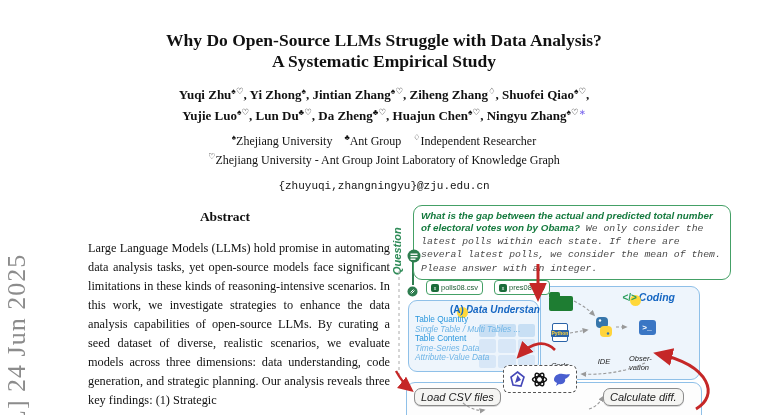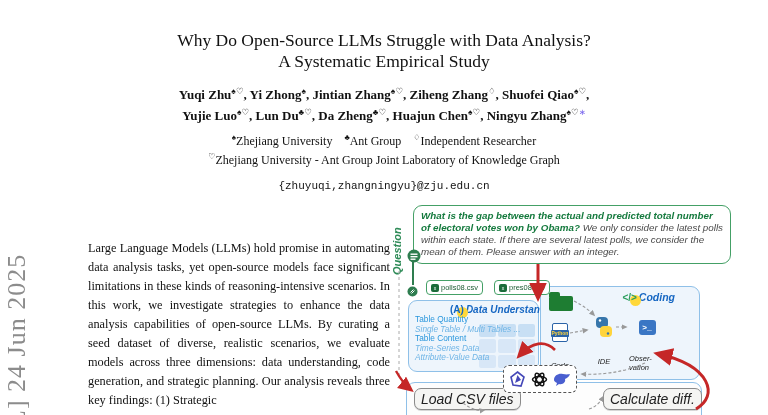--- a/index.html
+++ b/index.html
@@ -7,21 +7,21 @@
         font-family:"Liberation Serif",serif;color:#111;}
 
   
   .watermark{position:absolute;left:2px;top:226px;height:200px;
              writing-mode:vertical-rl;transform:rotate(180deg);
              font-family:"Liberation Serif",serif;font-size:26px;color:#8c8c8c;
              letter-spacing:1px;white-space:nowrap;}
 
   
   .header{position:absolute;top:30px;left:0;width:768px;text-align:center;}
-  .title{font-size:17.5px;font-weight:normal;line-height:21px;}
+  .title{font-size:17.5px;font-weight:bold;line-height:21px;}
   .authors{margin-top:11px;font-size:13px;font-weight:bold;line-height:16.5px;}
   .authors sup{font-size:8.5px;font-weight:normal;}
   .star{color:#7b68ee;font-size:9px;}
   .affils{margin-top:5px;font-size:12px;line-height:15px;}
   .affils sup{font-size:8px;}
   .affil-seg{margin:0 6px;}
   .email{margin-top:12px;font-family:"Liberation Mono",monospace;font-size:11px;}
 
   
   .abstract-h{position:absolute;top:209px;left:60px;width:330px;text-align:center;
@@ -34,21 +34,21 @@
           font-family:"Liberation Sans",sans-serif;}
   .figure *{box-sizing:border-box;}
 
   .q-label{position:absolute;left:-2px;top:6px;height:66px;writing-mode:vertical-rl;
            transform:rotate(180deg);color:#2e8b57;font-weight:bold;font-style:italic;
            font-size:11px;}
   .q-box{position:absolute;left:20px;top:2px;width:318px;min-height:58px;
          border:1.6px solid #44a066;border-radius:9px;background:#fff;
          padding:4px 7px;font-size:9.8px;font-style:italic;line-height:1.24;z-index:2;}
   .q-bold{color:#157a3e;font-weight:bold;}
-  .q-rest{color:#4a4a4a;}
+  .q-rest{color:#4a4a4a;font-family:Liberation Mono, monospace;}
 
   .q-pin{position:absolute;left:14px;top:46px;z-index:3;}
   .q-line{position:absolute;left:19px;top:59px;width:2px;height:23px;background:#2e7d4f;z-index:1;}
   .q-attach{position:absolute;left:14px;top:80px;z-index:3;}
 
   .file-chip{position:absolute;top:77px;height:15px;display:flex;align-items:center;gap:2px;
              border:1.2px solid #44a066;border-radius:4px;background:#fff;padding:0 4px;
              font-size:7.5px;color:#1c5c33;z-index:2;}
   .file-chip .fc-icon{width:8px;height:8px;background:#1b6b3a;border-radius:2px;
              color:#fff;font-size:5px;line-height:8px;text-align:center;}
@@ -91,21 +91,21 @@
         font-family:"Liberation Mono",monospace;font-size:8px;font-weight:bold;
         display:flex;align-items:center;justify-content:center;}
 
   .llm-box{position:absolute;left:110px;top:162px;width:74px;height:28px;
            border:1.6px dashed #555;border-radius:6px;background:#fff;z-index:5;
            display:flex;align-items:center;justify-content:center;gap:5px;}
 
   .act-panel{position:absolute;left:13px;top:179px;width:296px;height:44px;background:#fdfdfd;
              border:1.6px solid #8fc0e8;border-radius:9px;z-index:1;}
   .act-chip{position:absolute;border:1.1px solid #8a8a8a;border-radius:7px;background:#f5f5f3;
-            padding:2px 6px;font-size:14px;font-style:italic;color:#222;white-space:nowrap;
+            padding:2px 6px;font-size:11px;font-style:italic;color:#222;white-space:nowrap;
             box-shadow:0 1px 0 rgba(0,0,0,.15);}
   .ac-1{left:7px;top:5px;} .ac-2{left:83px;top:16px;} .ac-3{left:196px;top:5px;}
 
   .arrows{position:absolute;left:0;top:0;width:375px;height:212px;z-index:6;pointer-events:none;}
 </style>
 </head>
 <body>
 
 <div class="page">
 
@@ -128,20 +128,21 @@
       <div>
         <span class="affil-seg"><sup>♠</sup><span>Zhejiang University</span></span><span class="affil-seg"><sup>♣</sup><span>Ant Group</span></span><span class="affil-seg"><sup>♢</sup><span>Independent Researcher</span></span>
       </div>
       <div>
         <sup>♡</sup><span>Zhejiang University - Ant Group Joint Laboratory of Knowledge Graph</span>
       </div>
     </div>
     <div class="email">{zhuyuqi,zhangningyu}@zju.edu.cn</div>
   </div>
 
+  <div class="abstract-h">Abstract</div>
   <div class="abstract-p">Large Language Models (LLMs) hold promise in automating data analysis tasks, yet open-source models face significant limitations in these kinds of reasoning-intensive scenarios. In this work, we investigate strategies to enhance the data analysis capabilities of open-source LLMs. By curating a seed dataset of diverse, realistic scenarios, we evaluate models across three dimensions: data understanding, code generation, and strategic planning. Our analysis reveals three key findings: (1) Strategic</div>
 
   <div class="figure">
 
     <div class="q-label">Question</div>
 
     <div class="q-box">
       <span class="q-bold">What is the gap between the actual and predicted total number of electoral votes won by Obama?</span><span class="q-rest"> We only consider the latest polls within each state. If there are several latest polls, we consider the mean of them. Please answer with an integer.</span>
     </div>
 

